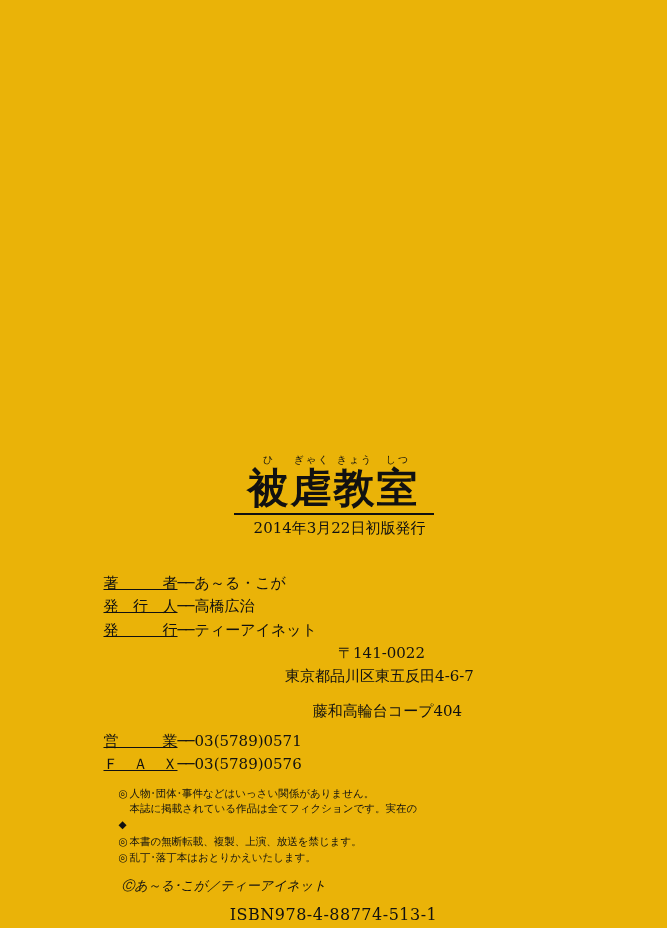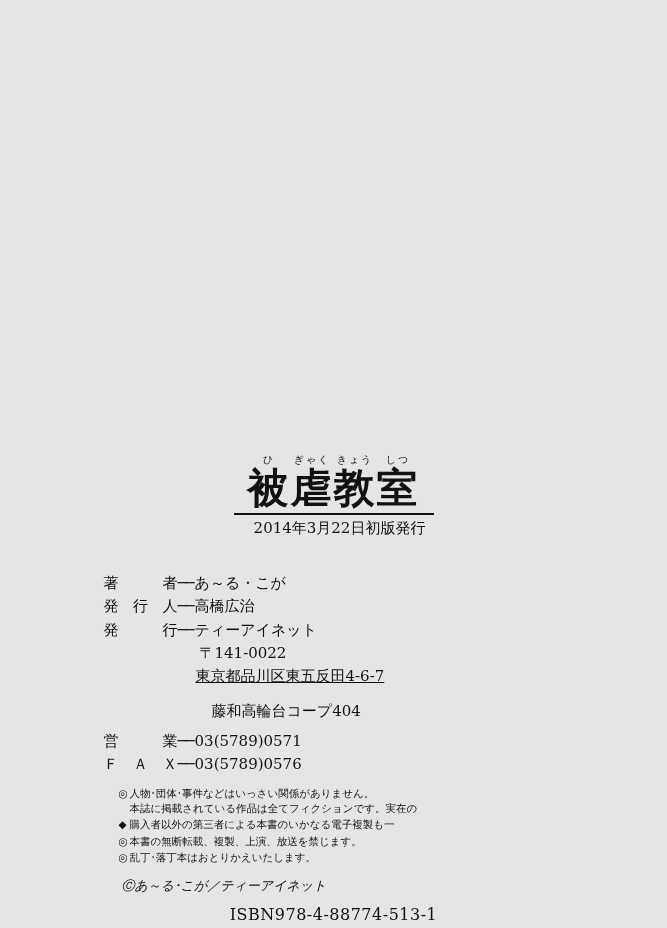--- a/index.html
+++ b/index.html
@@ -11,21 +11,21 @@
     height: 928px;
     background: #ffffff;
     font-family: "Liberation Serif", "DejaVu Serif", serif;
     color: #111111;
     overflow: hidden;
   }
   .page {
     position: relative;
     width: 667px;
     height: 928px;
-    background: #e5e5e5;
+    background: #eab308;
   }
   .colophon {
     position: absolute;
     left: 0;
     top: 455px;
     width: 667px;
   }
 
   
   .title-block {
@@ -76,36 +76,38 @@
   .credit-row {
     display: flex;
     align-items: baseline;
     white-space: nowrap;
   }
   .credit-label {
     display: inline-block;
     width: 74px;
     text-align: justify;
     text-align-last: justify;
+    text-decoration: underline;
   }
   .credit-label.wide {
     letter-spacing: 0;
   }
   .credit-dash {
     letter-spacing: -1px;
   }
   .credit-value {
     padding-left: 1px;
   }
   .addr-line {
     padding-left: 86px;
     white-space: nowrap;
+    text-align: center;
   }
   .addr-line.center1 { padding-left: 96px; }
-  .addr-line.center2 { padding-left: 92px; text-decoration: underline; }
+  .addr-line.center2 { padding-left: 92px; }
   .addr-line.center3 { padding-left: 108px; margin-top: 12px; }
 
   .contacts {
     margin-top: 6px;
   }
 
   
   .notices {
     width: 430px;
     margin: 10px auto 0 auto;
@@ -202,21 +204,20 @@
         <span class="notice-mark">◎</span>
         <span class="notice-text">
           <div>人物･団体･事件などはいっさい関係がありません。</div>
           <div>本誌に掲載されている作品は全てフィクションです。実在の</div>
         </span>
       </div>
 
       <div class="notice">
         <span class="notice-mark">◆</span>
         <span class="notice-text">
-          <div>購入者以外の第三者による本書のいかなる電子複製も一</div>
         </span>
       </div>
 
       <div class="notice">
         <span class="notice-mark">◎</span>
         <span class="notice-text">本書の無断転載、複製、上演、放送を禁じます。</span>
       </div>
 
       <div class="notice">
         <span class="notice-mark">◎</span>

